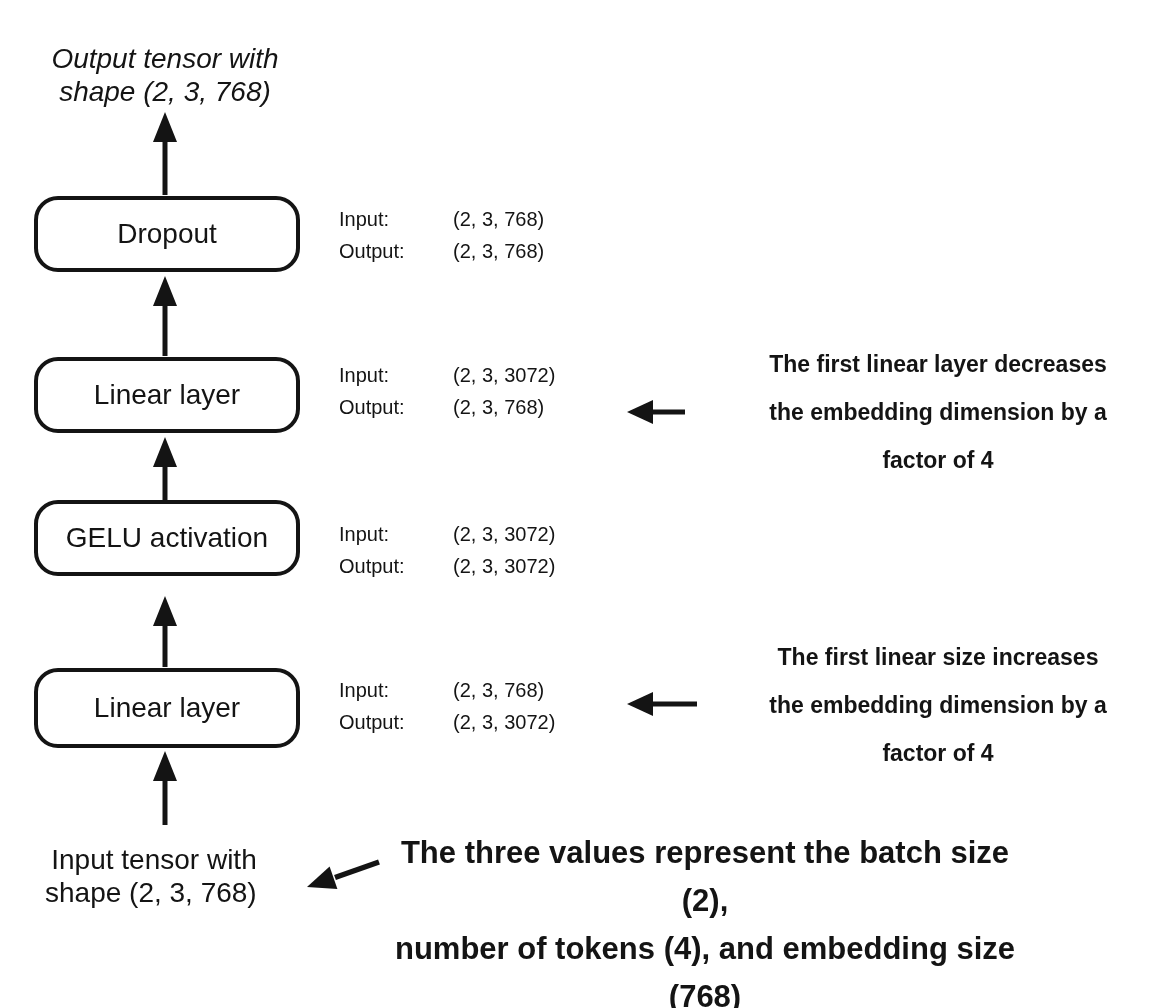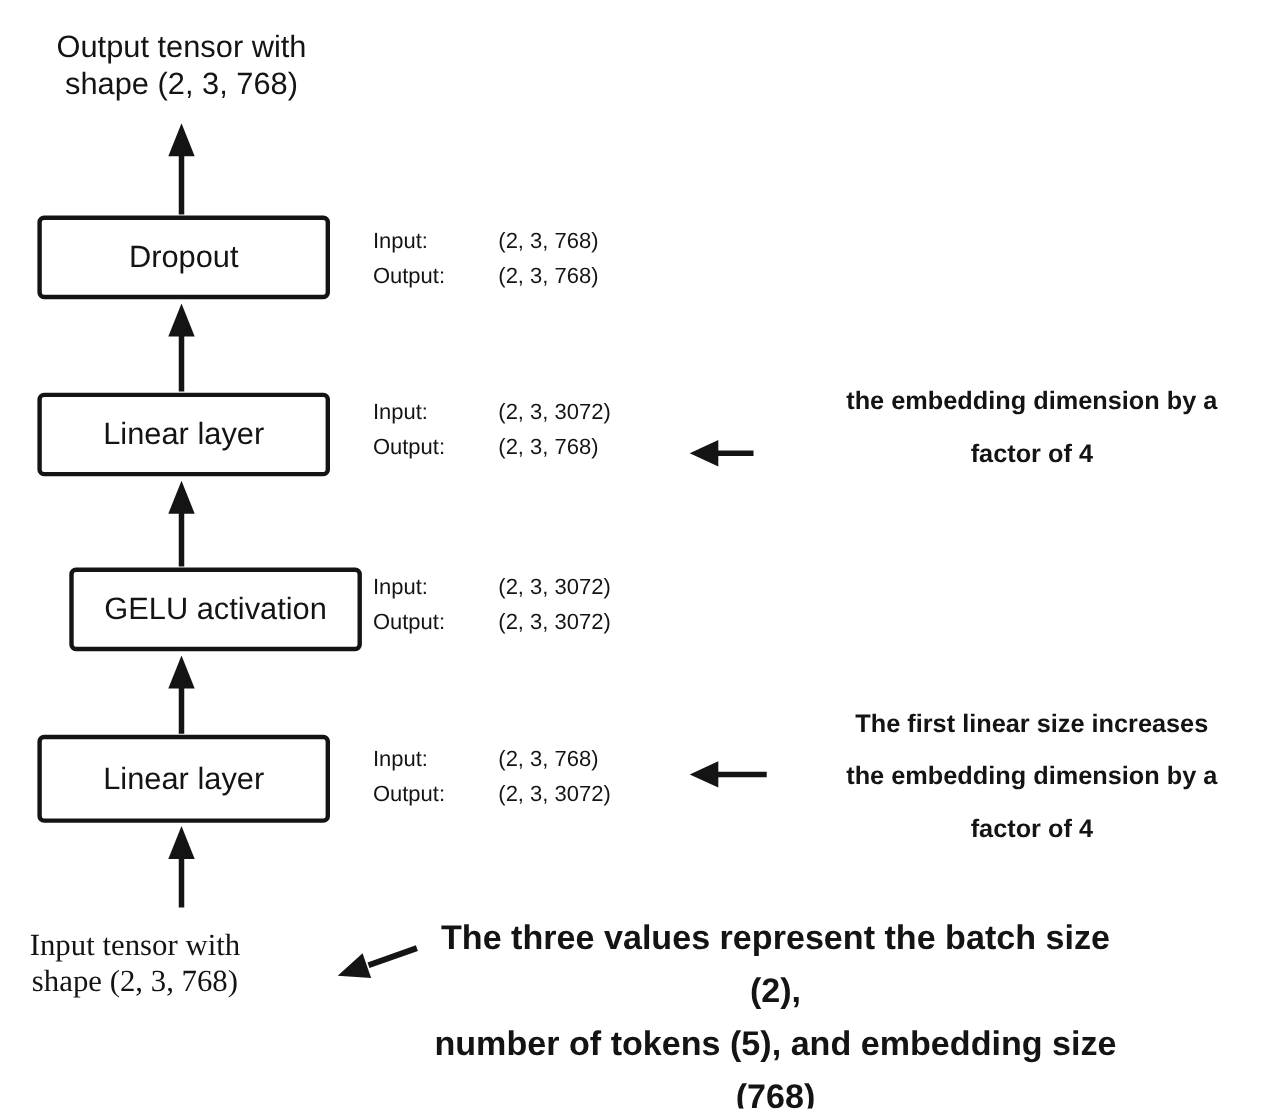--- a/index.html
+++ b/index.html
@@ -19,45 +19,45 @@
     background:var(--bg);
     overflow:hidden;
   }
   
   .tensor-label{
     position:absolute;
     font-size:28px;
     line-height:33px;
   }
   .tensor-label.top{
-    left:34px; top:26px; width:262px;
+    left:34px; top:42px; width:262px;
     text-align:center;
+    font-style:italic;
   }
   .tensor-label.bottom{
-    left:27px; top:843px;
-    text-align:center;
-    font-family:Liberation Serif, serif;
+    left:45px; top:843px;
+    text-align:right;
   }
   
   .layer-box{
     position:absolute;
     left:34px;
     width:266px;
     height:76px;
     border:4.5px solid var(--ink);
-    border-radius:6px;
+    border-radius:24px;
     background:var(--bg);
     display:flex;
     align-items:center;
     justify-content:center;
     font-size:28px;
   }
   #box-dropout{top:196px;}
   #box-linear2{top:357px;}
-  #box-gelu{top:516px;margin-left:29px;}
+  #box-gelu{top:500px;}
   #box-linear1{top:668px;height:80px;}
   
   .io-block{
     position:absolute;
     left:339px;
     font-size:20px;
     line-height:32px;
   }
   #io-dropout{top:203px;}
   #io-linear2{top:359px;}
@@ -176,31 +176,32 @@
     <line x1="24" y1="16" x2="71" y2="16" stroke-width="5"></line>
     <polygon points="1,16 27,4 27,28"></polygon>
   </svg>
 
   <svg class="arr" style="left:295px;top:842px" width="100" height="62" viewBox="0 0 100 62">
     <line x1="84" y1="20" x2="40" y2="35.5" stroke-width="5.5"></line>
     <polygon points="12,45 34.6,24.5 42.4,47.1"></polygon>
   </svg>
 
   <div class="callout" id="callout-decrease">
+    <div>The first linear layer decreases</div>
     <div>the embedding dimension by a</div>
     <div>factor of 4</div>
   </div>
   <div class="callout" id="callout-increase">
     <div>The first linear size increases</div>
     <div>the embedding dimension by a</div>
     <div>factor of 4</div>
   </div>
   <div class="callout" id="callout-batch">
     <div>The three values represent the batch size (2),</div>
-    <div>number of tokens (5), and embedding size</div>
+    <div>number of tokens (4), and embedding size</div>
     <div>(768)</div>
   </div>
 
   <div class="tensor-label bottom">
     <div>Input tensor with</div>
     <div>shape (2, 3, 768)</div>
   </div>
 
 </div>
 

